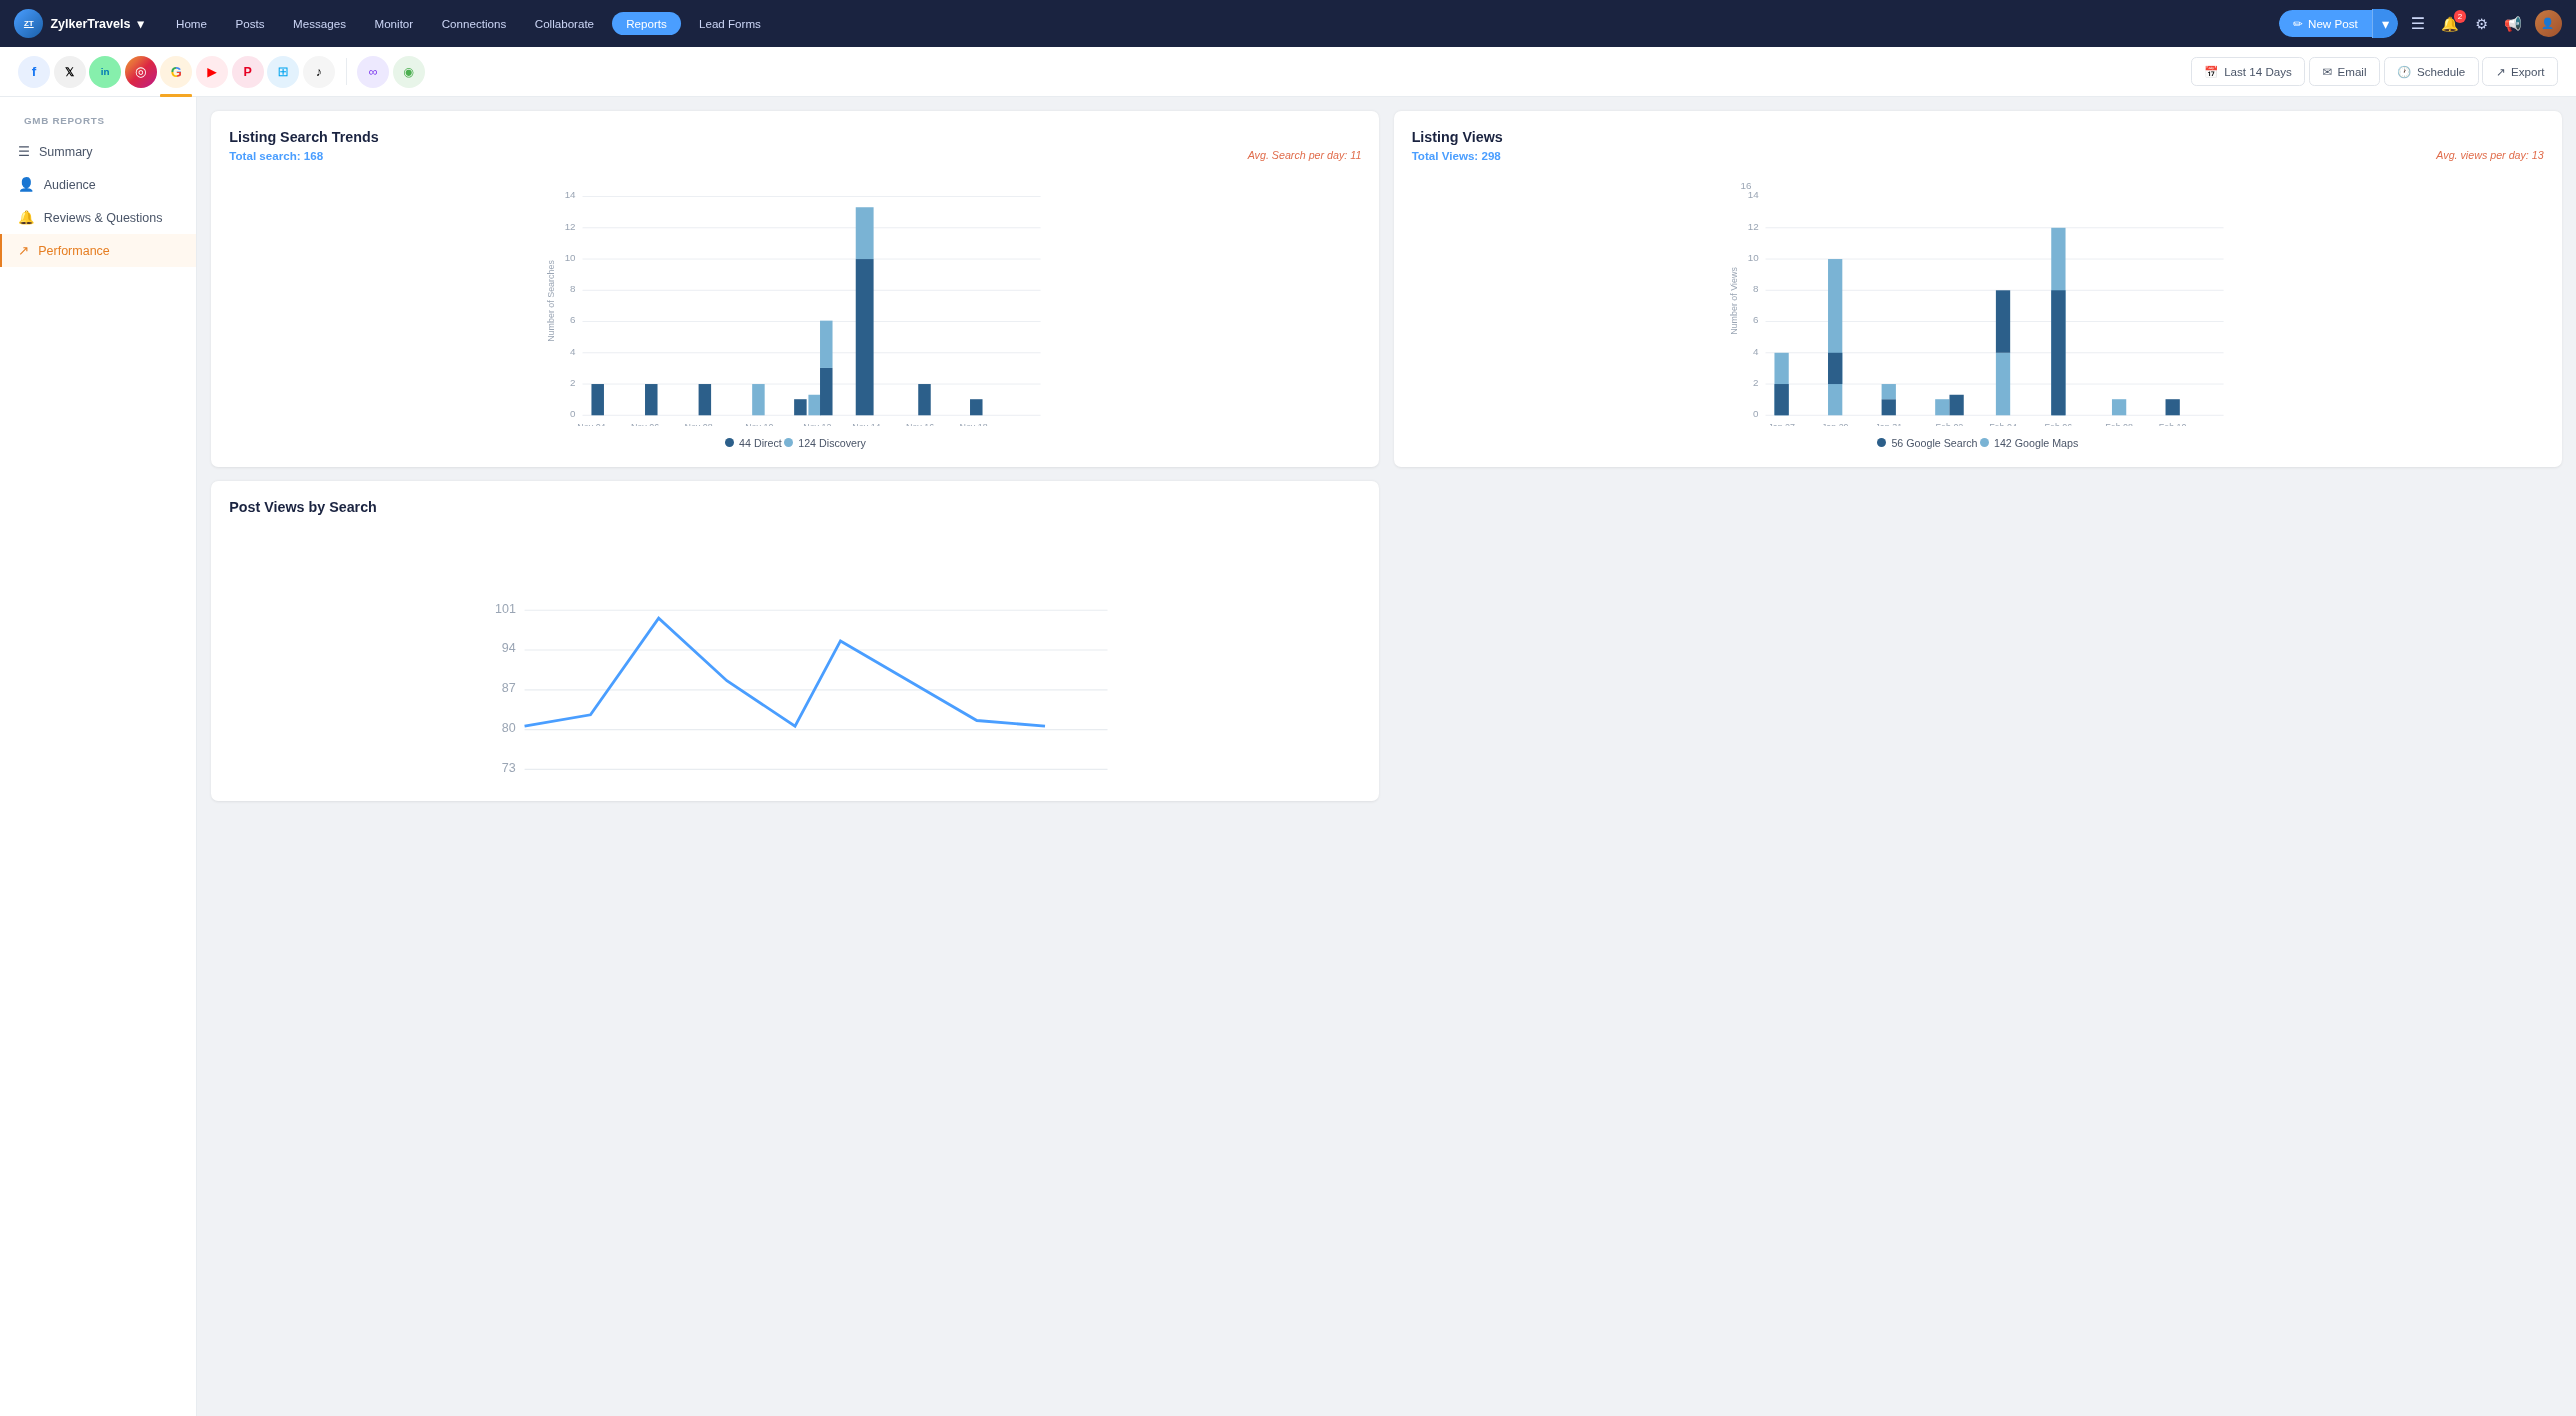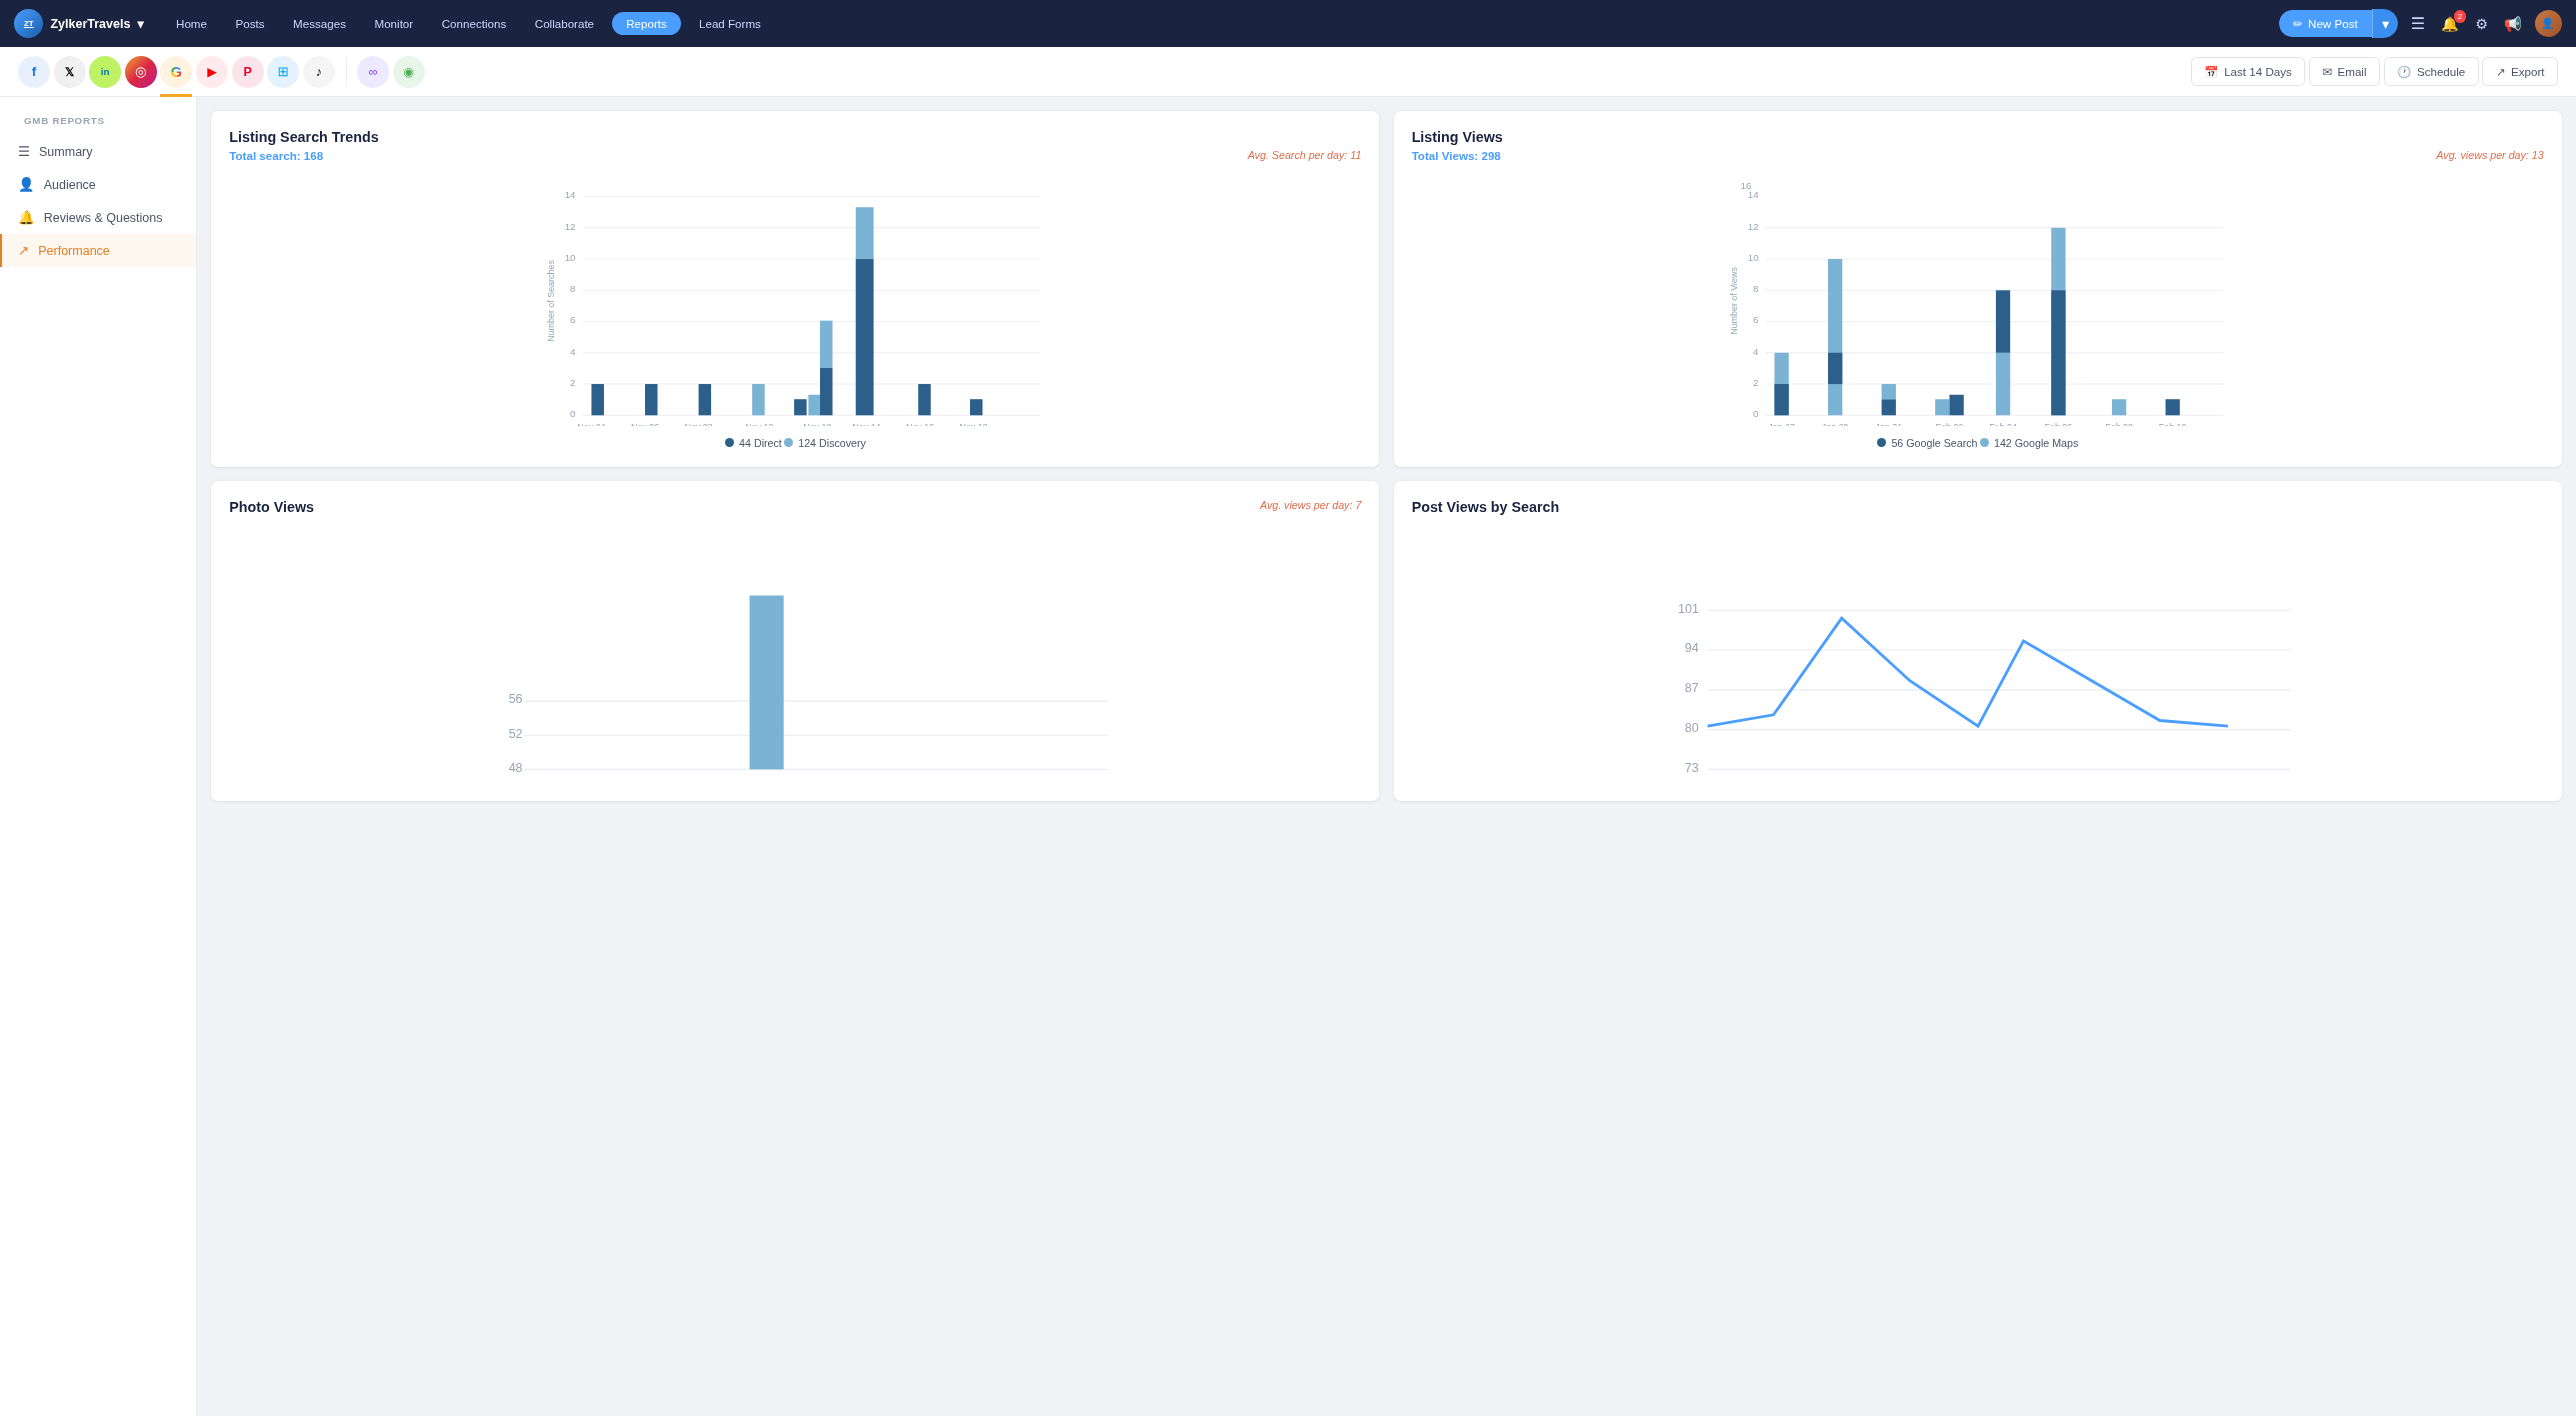--- a/index.html
+++ b/index.html
@@ -99,21 +99,21 @@
     </div>
     <div class="nav-icon-btn">⚙</div>
     <div class="nav-icon-btn">📢</div>
     <div class="avatar" style="background: linear-gradient(135deg, #c87941, #a0522d); display:flex;align-items:center;justify-content:center;color:#fff;font-size:10.7px;">👤</div>
   </div>
 </nav>
 
 <div class="platform-bar">
   <div class="platform-icon" style="background:#e8f0fe;color:#1877f2;font-weight:700;font-size:13.4px;">f</div>
   <div class="platform-icon" style="background:#f0f0f0;color:#000;font-weight:700;font-size:11.6px;">𝕏</div>
-  <div class="platform-icon" style="background:#bef264;color:#0077b5;font-weight:700;font-size:9.8px;">in</div>
+  <div class="platform-icon" style="background:#86efac;color:#0077b5;font-weight:700;font-size:9.8px;">in</div>
   <div class="platform-icon" style="background:linear-gradient(135deg,#f09433,#e6683c,#dc2743,#cc2366,#bc1888);color:#fff;font-size:13.4px;">◎</div>
   <div class="platform-icon active" style="background:#fff3e0;font-size:12.5px;font-weight:700;position:relative;">
     <span style="background:conic-gradient(#4285f4 0% 25%,#ea4335 25% 50%,#fbbc05 50% 75%,#34a853 75%);-webkit-background-clip:text;-webkit-text-fill-color:transparent;font-size:14.3px;font-weight:900;">G</span>
     <div style="position:absolute;bottom:-9px;left:50%;transform:translateX(-50%);width:32px;height:2.7px;background:#f5a623;border-radius:1.8px;"></div>
   </div>
   <div class="platform-icon" style="background:#ffebee;color:#ff0000;font-size:12.5px;">▶</div>
   <div class="platform-icon" style="background:#fce4ec;color:#e60023;font-weight:700;font-size:12.5px;">P</div>
   <div class="platform-icon" style="background:#e3f2fd;color:#00a4ef;font-size:13.4px;">⊞</div>
   <div class="platform-icon" style="background:#f5f5f5;color:#000;font-size:12.5px;">♪</div>
   <div class="platform-divider"></div>
@@ -311,38 +311,20 @@
             <div class="legend-dot color-google-search"></div>
             <span>56 Google Search</span>
           </div>
           <div class="legend-item">
             <div class="legend-dot color-google-maps"></div>
             <span>142 Google Maps</span>
           </div>
         </div>
       </div>
 
-      <div class="chart-card">
-        <div class="chart-header">
-          <div class="chart-title">Photo Views</div>
-          <div class="chart-stat-right">Avg. views per day: 7</div>
-        </div>
-        <div class="bar-chart-container">
-          <svg class="bar-chart-svg" viewBox="0 0 560 220">
-            <text x="28" y="210" font-size="11" fill="#9aa5b4">48</text>
-            <text x="28" y="180" font-size="11" fill="#9aa5b4">52</text>
-            <text x="28" y="150" font-size="11" fill="#9aa5b4">56</text>
-            <line x1="42" y1="208" x2="555" y2="208" stroke="#e8ecf0" stroke-width="1"></line>
-            <line x1="42" y1="178" x2="555" y2="178" stroke="#e8ecf0" stroke-width="1"></line>
-            <line x1="42" y1="148" x2="555" y2="148" stroke="#e8ecf0" stroke-width="1"></line>
-
-            <rect x="240" y="55" width="30" height="153" fill="#7ab3d4"></rect>
-          </svg>
-        </div>
-      </div>
 
       <div class="chart-card">
         <div class="chart-header">
           <div class="chart-title">Post Views by Search</div>
         </div>
         <div class="bar-chart-container">
           <svg class="bar-chart-svg" viewBox="0 0 560 220">
             <text x="22" y="210" font-size="11" fill="#9aa5b4">73</text>
             <text x="22" y="175" font-size="11" fill="#9aa5b4">80</text>
             <text x="22" y="140" font-size="11" fill="#9aa5b4">87</text>

